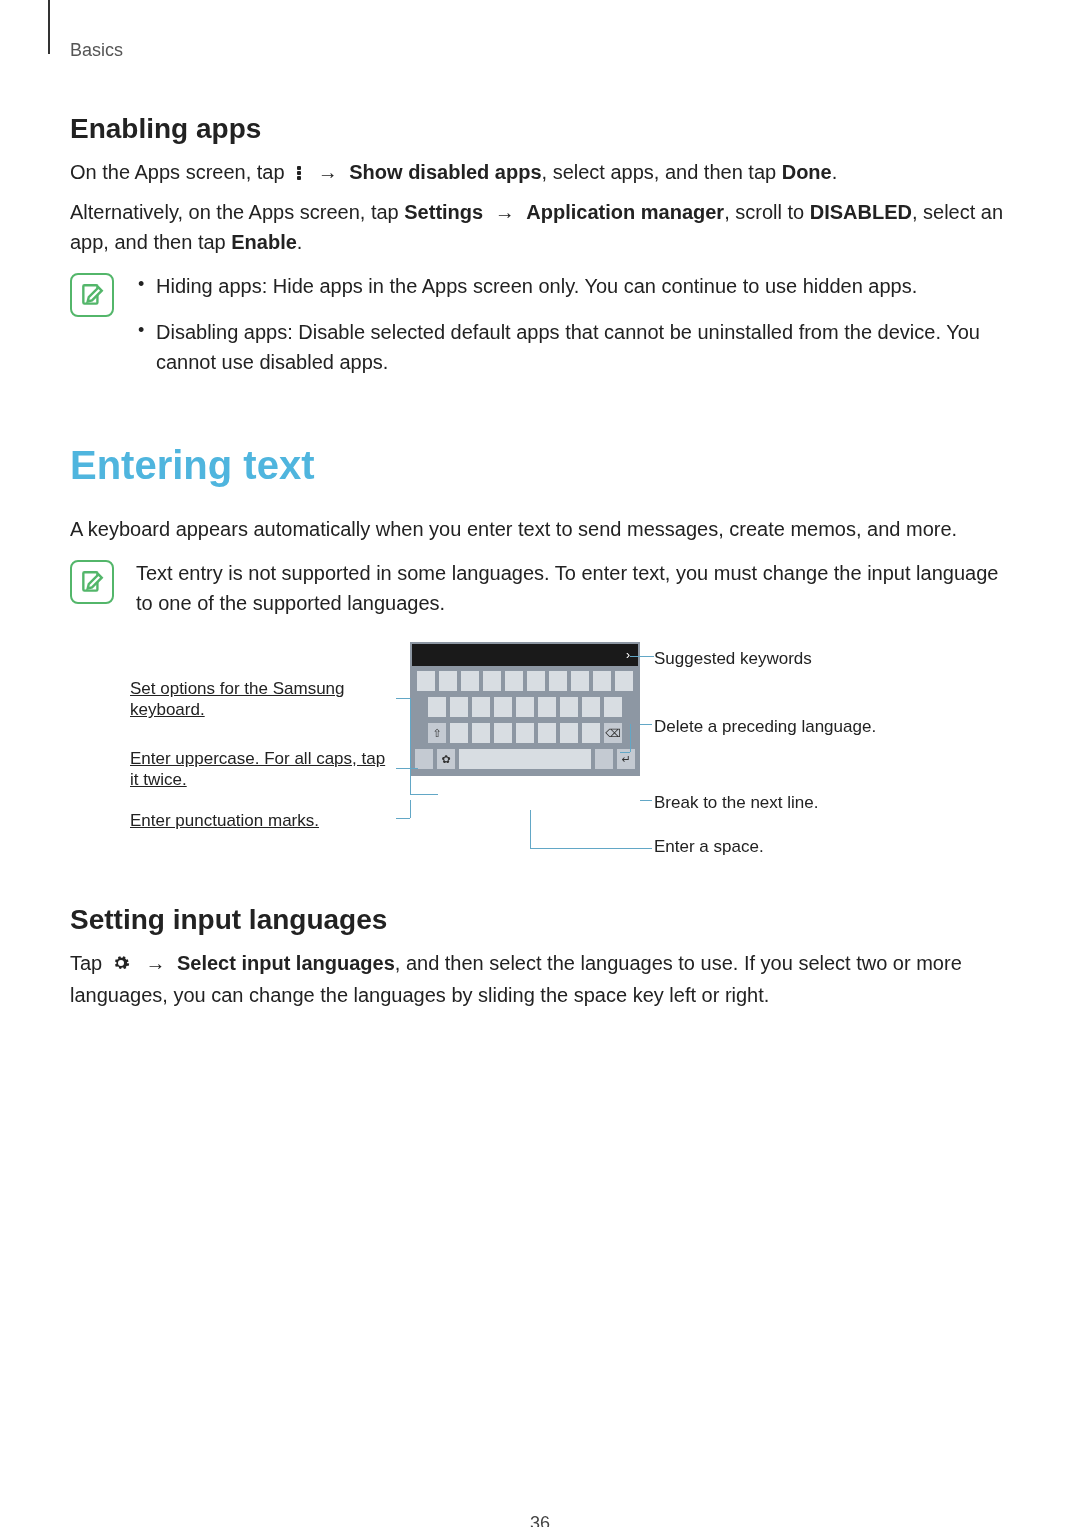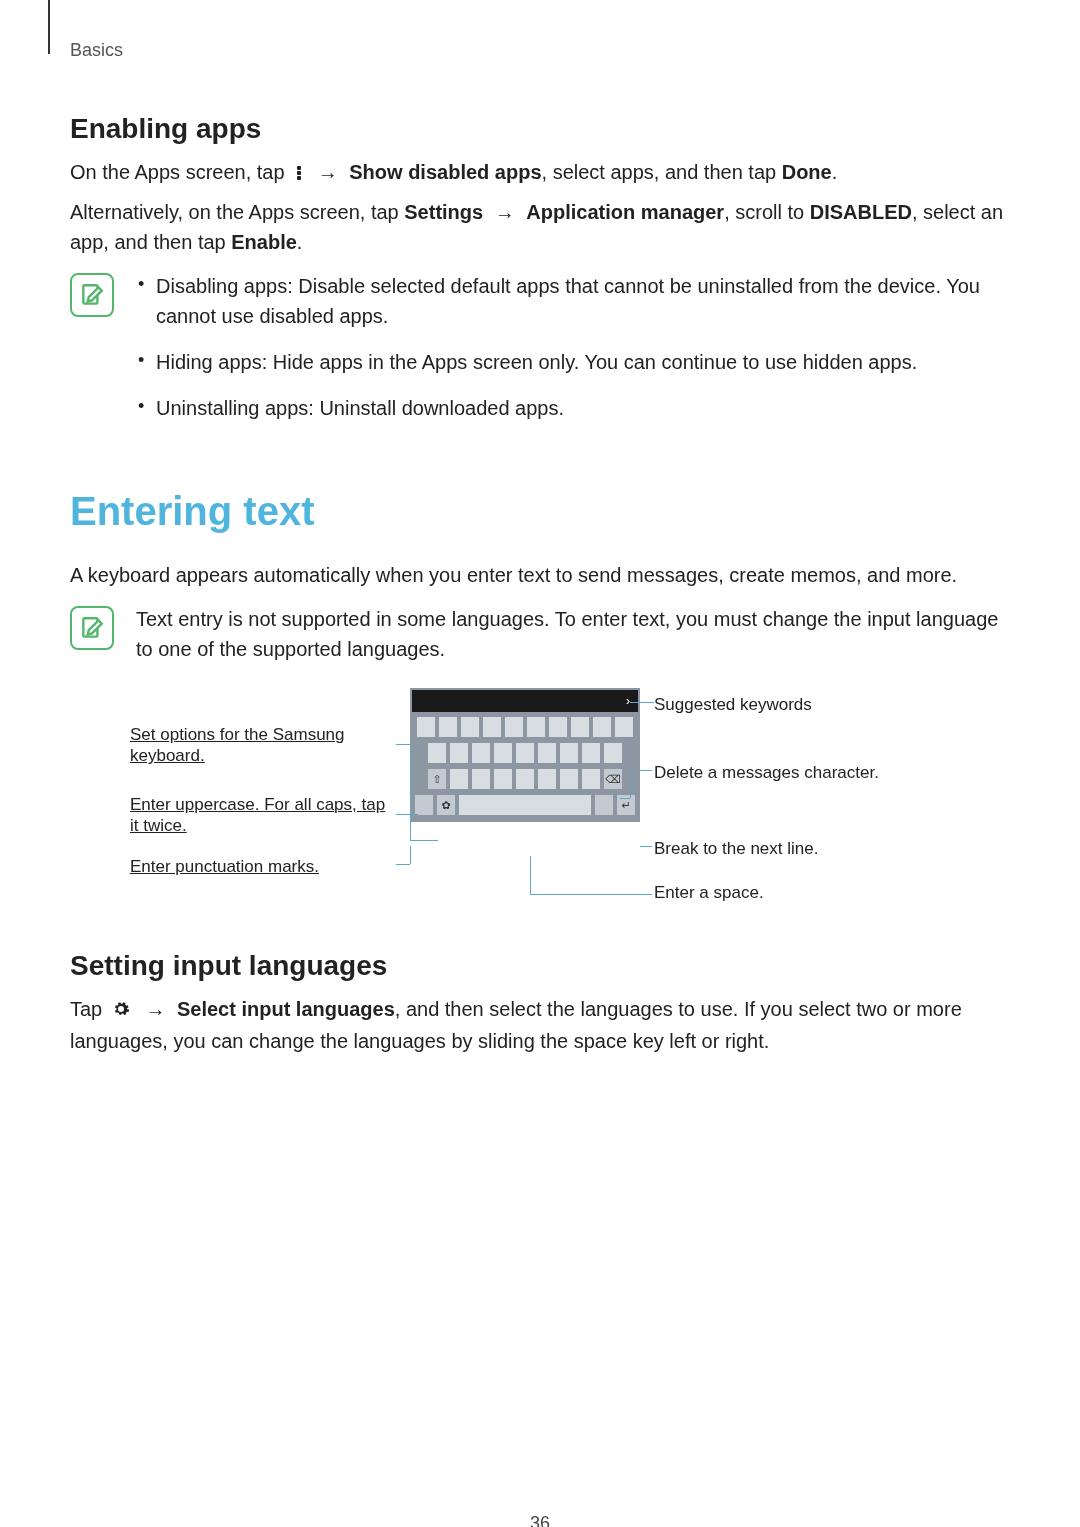--- a/index.html
+++ b/index.html
@@ -183,23 +183,22 @@
 
   <div class="note-block">
     <div class="note-icon">
       <svg viewBox="0 0 24 24" fill="none" stroke="#53b66a" stroke-width="2.2">
         <rect x="4" y="3" width="13" height="17" rx="1"></rect>
         <path d="M18 5l3 3-9 9-4 1 1-4 9-9z" fill="#fff"></path>
       </svg>
     </div>
     <div class="note-content">
       <ul class="bullet-list">
+        <li>Hiding apps: Hide apps in the Apps screen only. You can continue to use hidden apps.</li>
         <li>Disabling apps: Disable selected default apps that cannot be uninstalled from the device. You cannot use disabled apps.</li>
-        <li>Hiding apps: Hide apps in the Apps screen only. You can continue to use hidden apps.</li>
-        <li>Uninstalling apps: Uninstall downloaded apps.</li>
       </ul>
     </div>
   </div>
 
   <h1 class="entering">Entering text</h1>
   <p class="body">A keyboard appears automatically when you enter text to send messages, create memos, and more.</p>
 
   <div class="note-block">
     <div class="note-icon">
       <svg viewBox="0 0 24 24" fill="none" stroke="#53b66a" stroke-width="2.2">
@@ -256,21 +255,21 @@
         <div class="kkey space"></div>
         <div class="kkey dark"></div>
         <div class="kkey enter">↵</div>
       </div>
     </div>
 
     <div class="callout" style="left:524px;top:6px">Suggested keywords</div>
     <div class="cl-line" style="left:500px;top:14px;width:18px"></div>
     <div class="cl-tick" style="left:518px;top:14px"></div>
 
-    <div class="callout" style="left:524px;top:74px">Delete a messages character.</div>
+    <div class="callout" style="left:524px;top:74px">Delete a preceding language.</div>
     <div class="cl-line" style="left:510px;top:82px;width:12px"></div>
     <div class="cl-vline" style="left:500px;top:82px;height:28px"></div>
     <div class="cl-line" style="left:500px;top:110px;width:10px;transform:translateX(-10px)"></div>
 
     <div class="callout" style="left:524px;top:150px">Break to the next line.</div>
     <div class="cl-line" style="left:510px;top:158px;width:12px"></div>
 
     <div class="callout" style="left:524px;top:194px">Enter a space.</div>
     <div class="cl-line" style="left:400px;top:206px;width:122px"></div>
     <div class="cl-vline" style="left:400px;top:168px;height:38px"></div>

